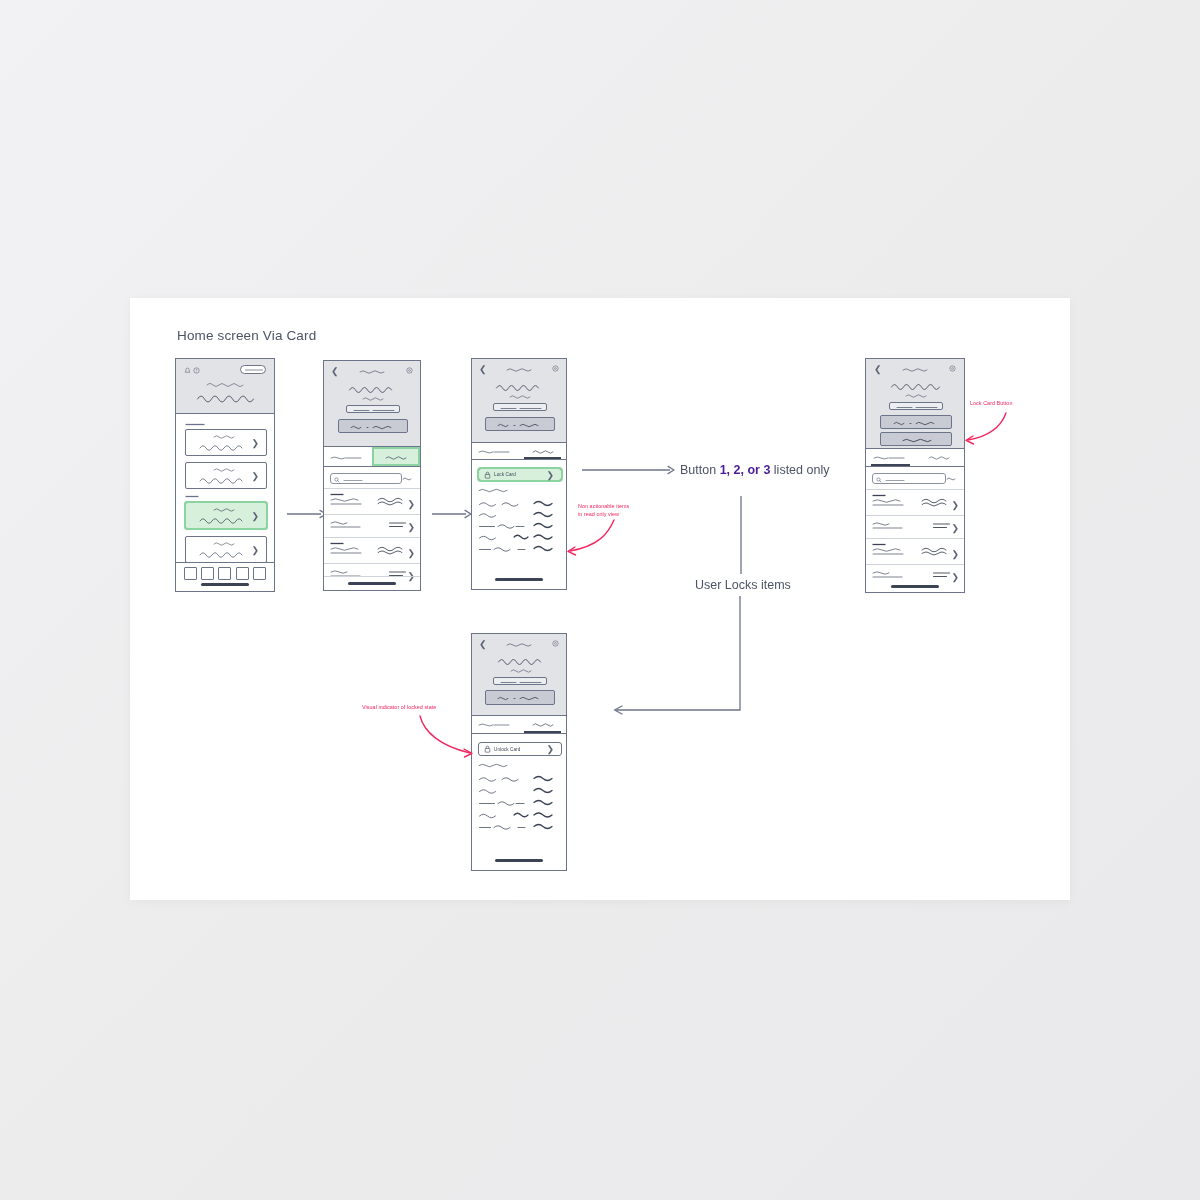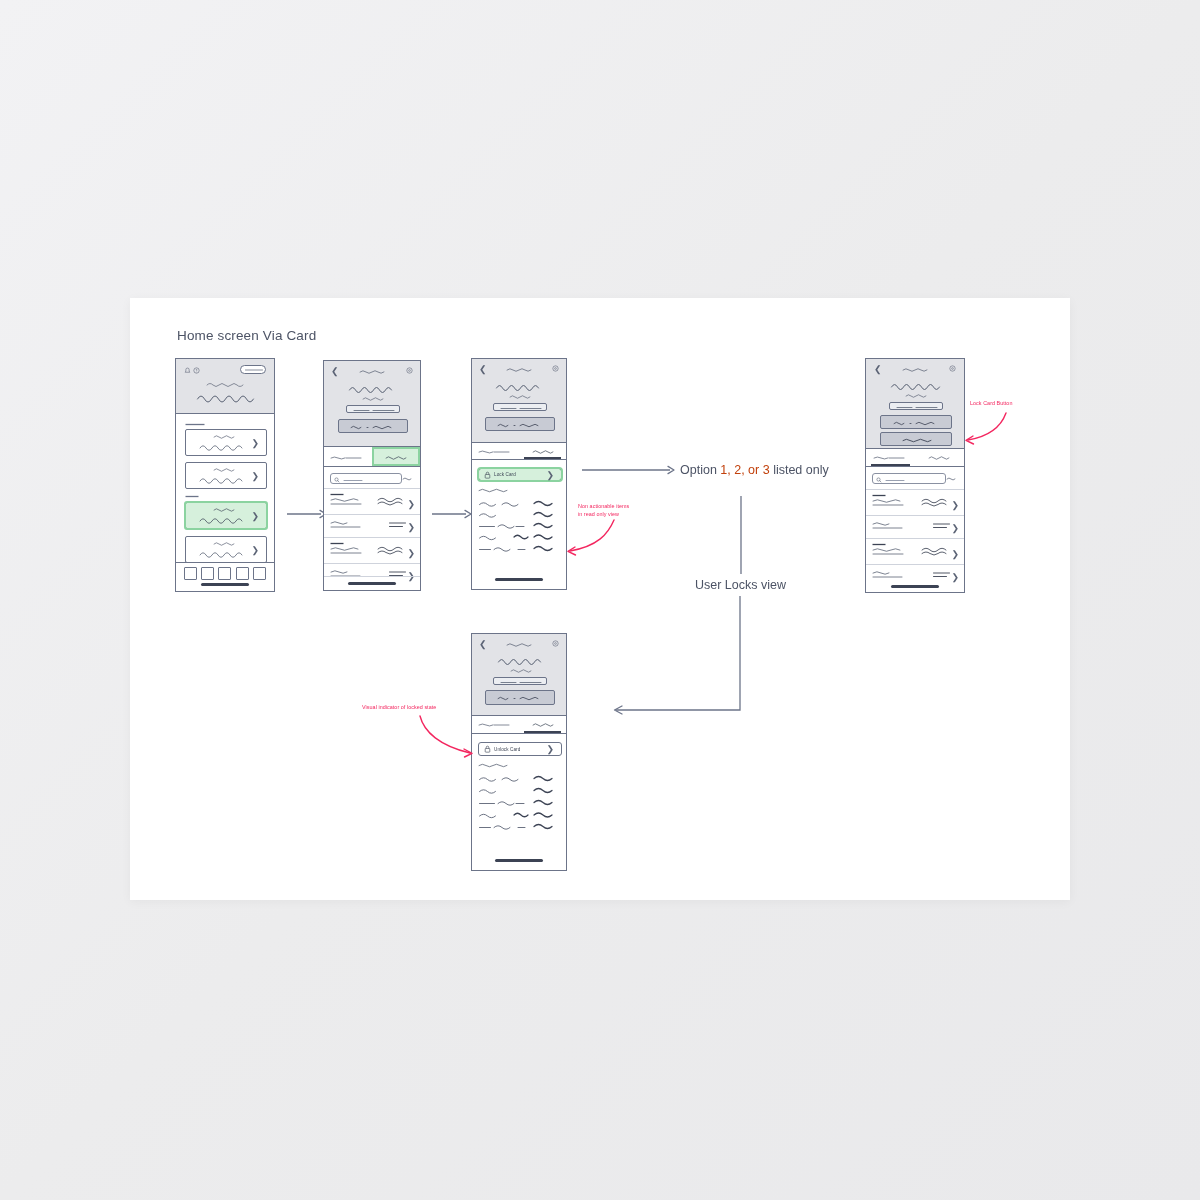--- a/index.html
+++ b/index.html
@@ -135,21 +135,21 @@
   }
   .lock-ico { width:7px; height:8px; flex:0 0 auto; margin-left:5px;}
 
   
   .flow-text {
     position:absolute;
     color:#4c5365;
     font-size:12.5px;
     white-space:nowrap;
   }
-  .flow-text b { font-weight:400; color:#c2410c;margin-top:12px; }
+  .flow-text b { font-weight:700; color:#4c1d95;margin-top:12px; }
 
   
   .anno {
     position:absolute;
     color:#f3265f;
     font-size:5.4px;
     line-height:1.45;
     white-space:nowrap;
     letter-spacing:.05px;
   }
@@ -451,28 +451,28 @@
       <path d="M56 4 C50 18, 40 30, 12 35" fill="none" stroke="#f3265f" stroke-width="1.4" stroke-linecap="round"></path>
       <path d="M17 31 L10 35.4 L17.5 39" fill="none" stroke="#f3265f" stroke-width="1.4" stroke-linecap="round" stroke-linejoin="round"></path>
     </svg>
 
     <svg style="position:absolute;left:452px;top:166px;" width="96" height="12">
       <line x1="0" y1="6" x2="88" y2="6" stroke="#6c7489" stroke-width="1.3"></line>
       <path d="M86 2.4 L92 6 L86 9.6" fill="none" stroke="#6c7489" stroke-width="1.3" stroke-linecap="round" stroke-linejoin="round"></path>
     </svg>
 
     <div class="flow-text" style="left:550px;top:165px;">
-      <span>Option </span><b>1, 2, or 3</b><span> listed only</span>
+      <span>Button </span><b>1, 2, or 3</b><span> listed only</span>
     </div>
 
     <svg style="position:absolute;left:609px;top:198px;" width="4" height="80">
       <line x1="2" y1="0" x2="2" y2="78" stroke="#6c7489" stroke-width="1.3"></line>
     </svg>
 
-    <div class="flow-text" style="left:565px;top:280px;">User Locks view</div>
+    <div class="flow-text" style="left:565px;top:280px;">User Locks items</div>
 
     <svg style="position:absolute;left:478px;top:298px;" width="140" height="120">
       <path d="M132 0 L132 114 L8 114" fill="none" stroke="#6c7489" stroke-width="1.3"></path>
       <path d="M14 110 L6.5 114 L14 118" fill="none" stroke="#6c7489" stroke-width="1.3" stroke-linecap="round" stroke-linejoin="round"></path>
     </svg>
 
     <div class="phone" style="left:735px; top:60px; width:100px; height:235px;">
       <div class="ph-header" style="height:90px;">
         <span style="position:absolute;left:8px;top:6px;color:#5b6375;font-size:9px;line-height:1;">❮</span>
         <svg class="sq" width="28" height="5" viewBox="0 0 56 10" style="position:absolute;left:36px;top:8px;">

